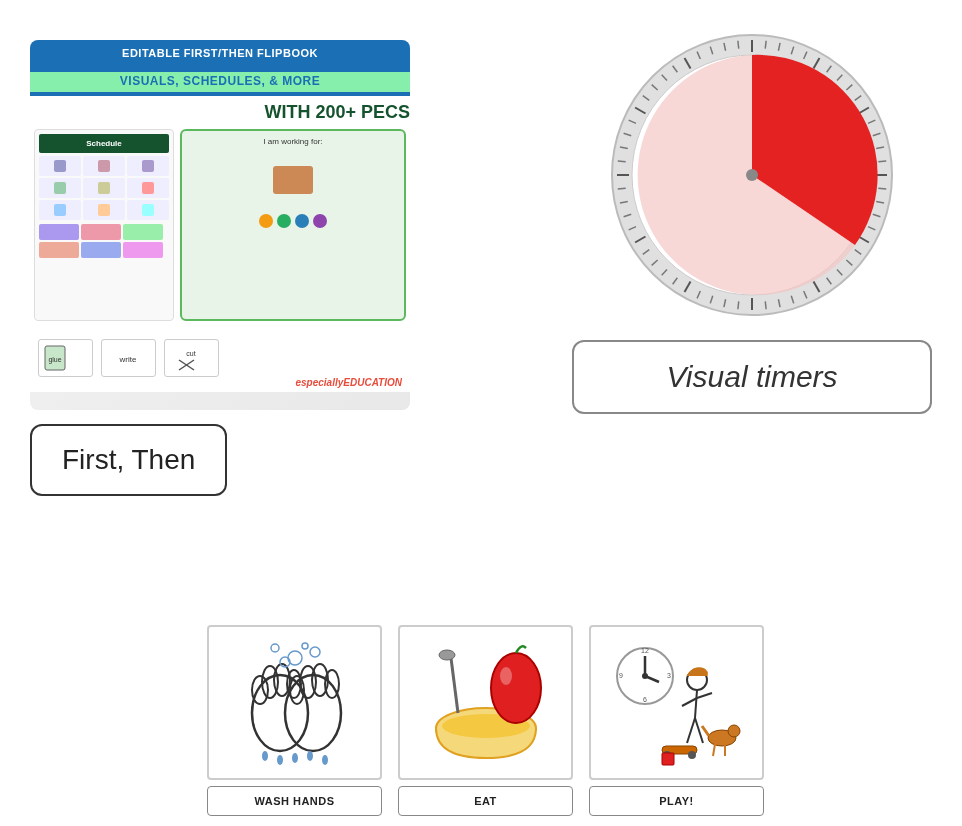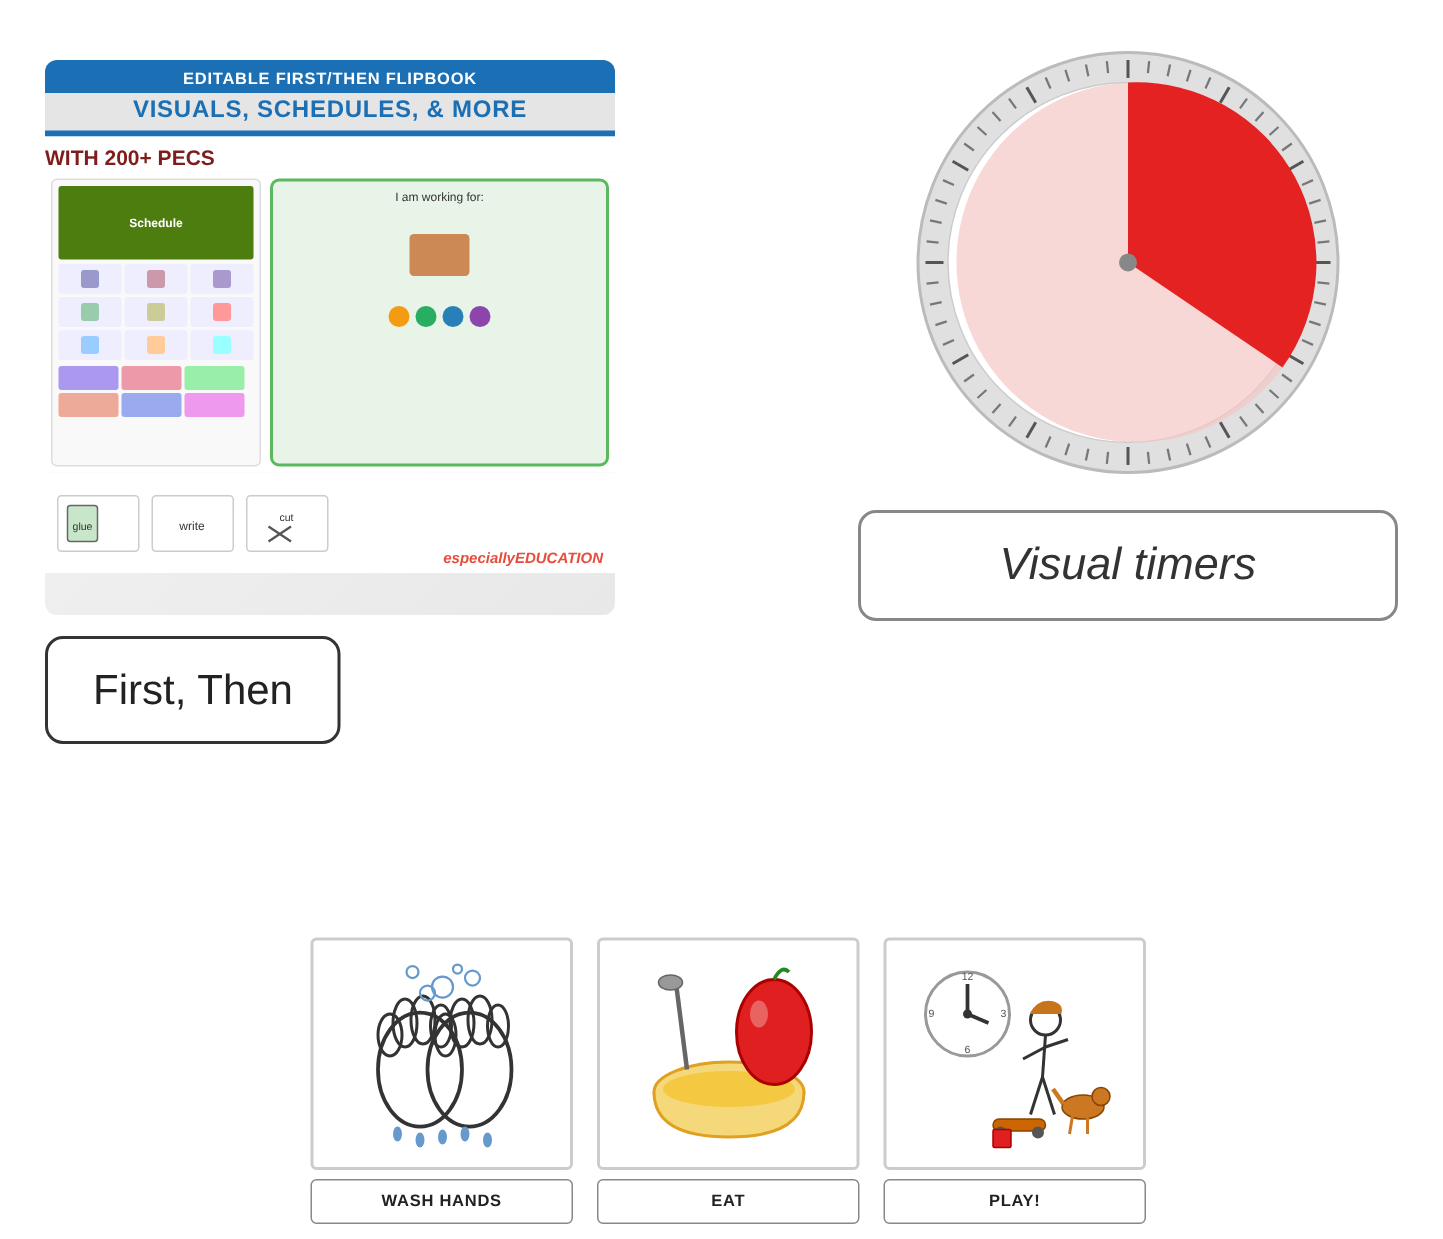--- a/index.html
+++ b/index.html
@@ -46,32 +46,32 @@
       padding: 6px 4px 4px;
       font-size: 13px;
       font-weight: bold;
       line-height: 1.3;
     }
     .flipbook-top-banner .line1 {
       font-size: 11px;
       letter-spacing: 0.5px;
     }
     .flipbook-top-banner .line2 {
-      background: #e5e5e5;
+      background: #86efac;
       color: #1a6fb5;
-      margin: 2px -4px 0;
+      margin: 12px -4px 0;
       padding: 2px;
-      font-size: 16px;
+      font-size: 12px;
       letter-spacing: 0.5px;
     }
     .flipbook-big-text {
-      text-align: left;
-      font-size: 14px;
+      text-align: right;
+      font-size: 18px;
       font-weight: 900;
-      color: #7f1d1d;
+      color: #14532d;
       padding: 6px 0 2px;
       background: white;
     }
 
     .flipbook-content-area {
       display: flex;
       background: white;
       padding: 4px;
       gap: 6px;
       height: 200px;
@@ -79,25 +79,25 @@
 
     .schedule-mock {
       width: 140px;
       background: #f9f9f9;
       border: 1px solid #ddd;
       border-radius: 4px;
       padding: 4px;
       font-size: 7px;
     }
     .schedule-title {
-      background: #4d7c0f;
+      background: #14532d;
       color: white;
       text-align: center;
       font-weight: bold;
-      padding: 20px;
+      padding: 5px;
       border-radius: 2px;
       margin-bottom: 3px;
       font-size: 8px;
     }
     .schedule-grid {
       display: grid;
       grid-template-columns: 1fr 1fr 1fr;
       gap: 2px;
     }
     .schedule-cell {

